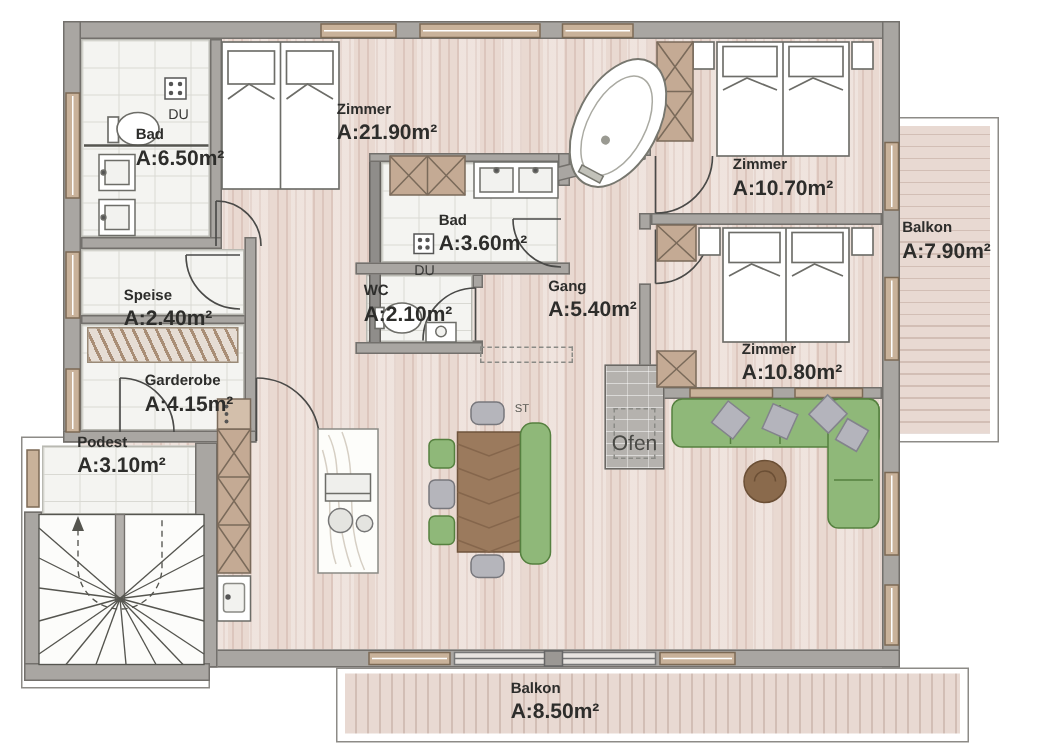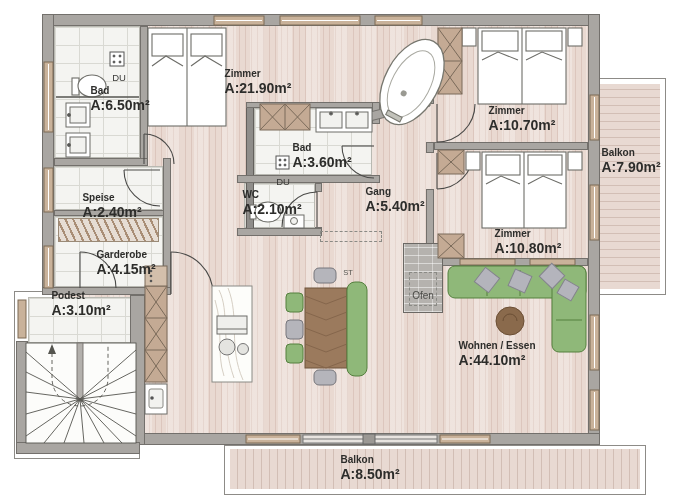--- a/index.html
+++ b/index.html
@@ -346,31 +346,27 @@
       <span class="area">A:2.40m²</span>
     </div>
   <div class="lbl" style="left:126px;top:263px;">
     <span class="nm">Garderobe</span>
       <span class="area">A:4.15m²</span>
     </div>
   <div class="lbl" style="left:81px;top:304px;">
     <span class="nm">Podest</span>
       <span class="area">A:3.10m²</span>
     </div>
-  <div class="lbl" style="left:497px;top:354px;">
-    <span class="nm">Wohnen / Essen</span>
-      <span class="area">A:44.10m²</span>
-    </div>
   <div class="lbl" style="left:631px;top:161px;">
     <span class="nm">Balkon</span>
       <span class="area">A:7.90m²</span>
     </div>
   <div class="lbl" style="left:370px;top:468px;">
     <span class="nm">Balkon</span>
       <span class="area">A:8.50m²</span>
     </div>
 
   <div class="ann" style="left:119px;top:45px;">DU</div>
   <div class="ann" style="left:283px;top:149px;">DU</div>
-  <div class="ann" style="left:423px;top:263px;font-size:10px;color:#4a4a46;">Ofen</div>
+  <div class="ann" style="left:423px;top:263px;font-size:14px;color:#4a4a46;">Ofen</div>
   <div class="ann" style="left:348px;top:240px;font-size:7.5px;color:#55554f;">ST</div>
 
 </div>
 
 </body></html>

